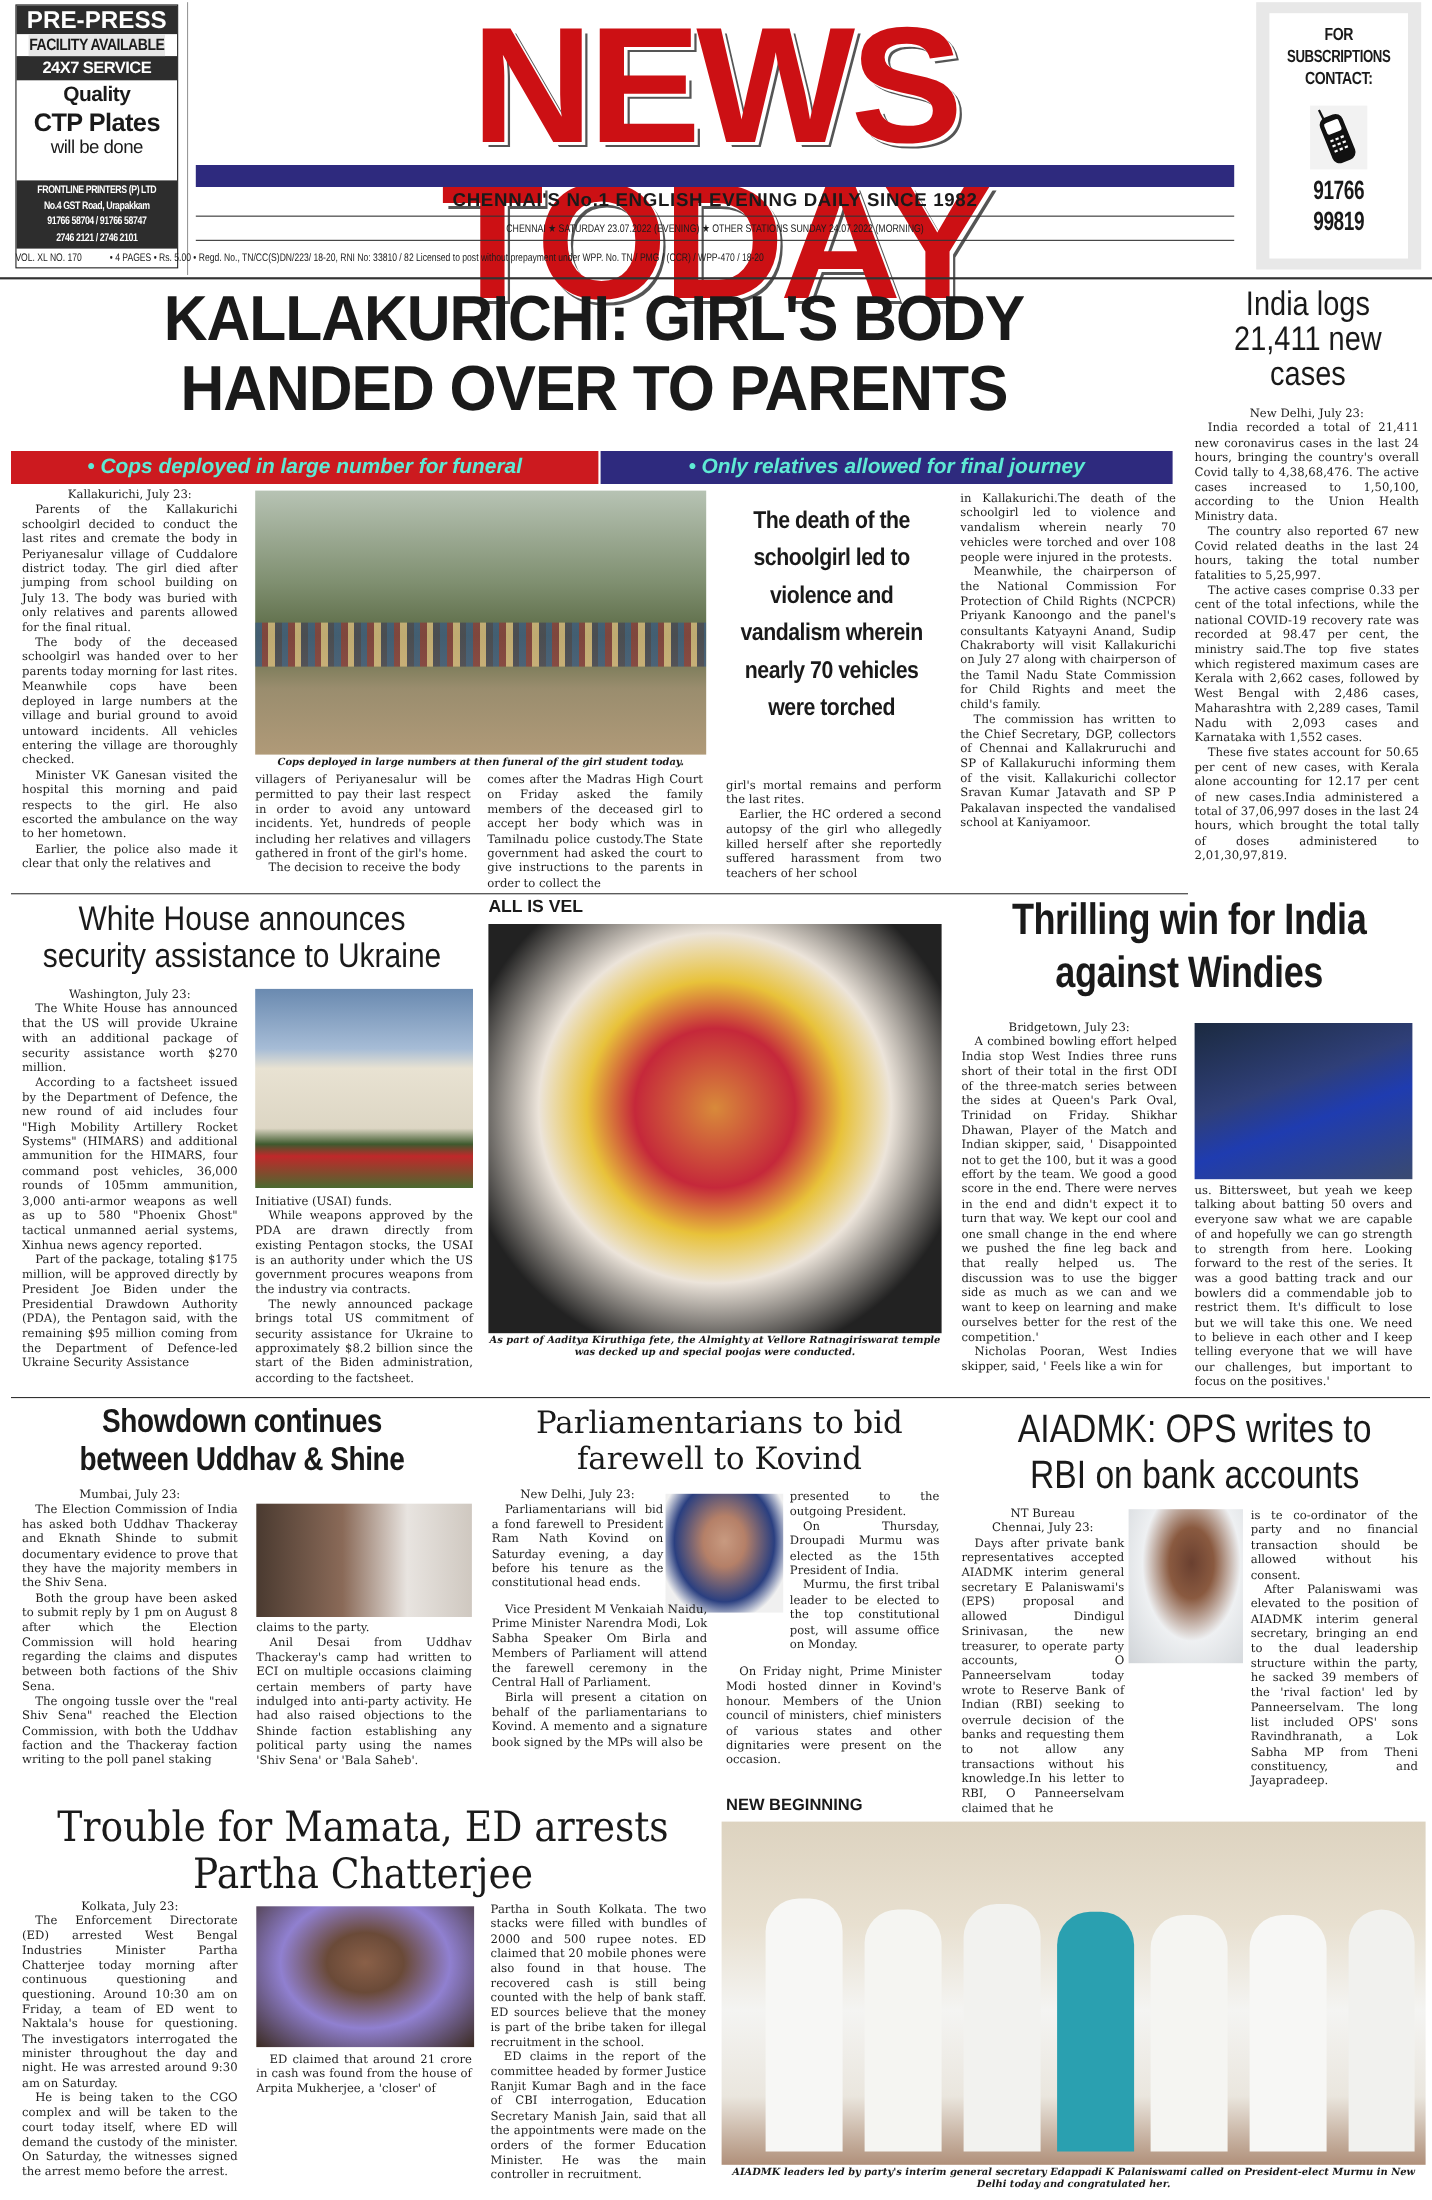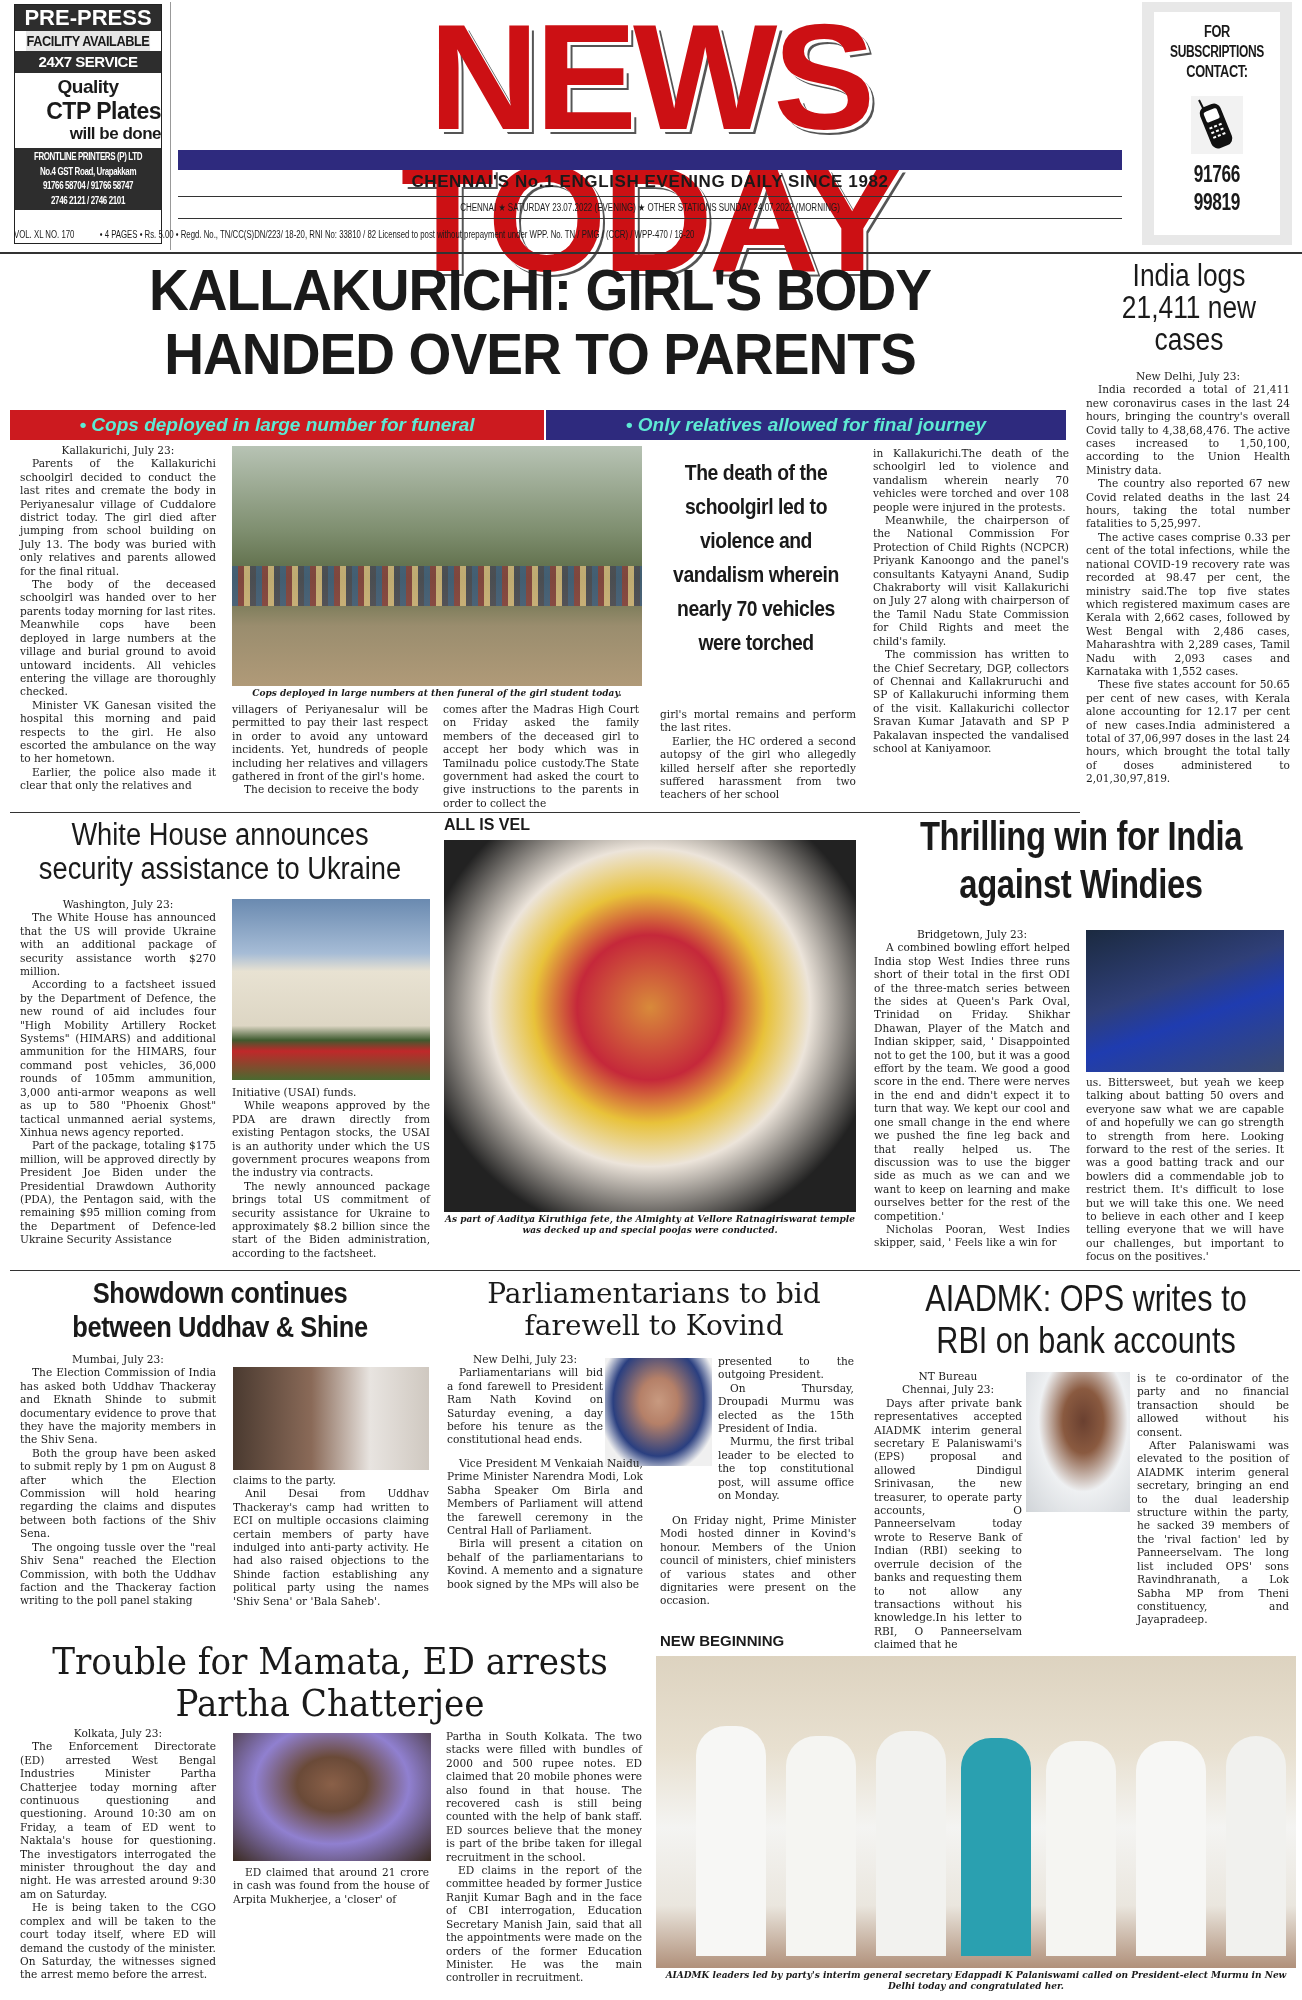--- a/index.html
+++ b/index.html
@@ -32,22 +32,22 @@
 .h2{font-family:"Liberation Sans",sans-serif;text-align:center;color:#1a1a1a}
 </style>
 </head>
 <body>
 
 <div class="abs ad">
   <div class="blk sans" style="font-size:22px;font-weight:bold;line-height:26px">PRE-PRESS</div>
   <div class="cond" style="background:#e6e6e6;text-align:center;font-weight:bold;font-size:15px;line-height:20px;transform:scaleX(0.85)">FACILITY AVAILABLE</div>
   <div class="blk cond" style="font-weight:bold;font-size:15px;line-height:22px">24X7 SERVICE</div>
   <div class="cond" style="text-align:center;font-weight:bold;font-size:19px;line-height:22px;margin-top:3px">Quality</div>
-  <div class="cond" style="text-align:right;font-weight:bold;font-size:23px;line-height:26px">CTP Plates</div>
-  <div class="cond" style="text-align:right;font-weight:bold;font-size:17px;line-height:20px;margin-bottom:4px">will be done</div>
+  <div class="cond" style="text-align:center;font-weight:bold;font-size:23px;line-height:26px">CTP Plates</div>
+  <div class="cond" style="text-align:center;font-weight:normal;font-size:17px;line-height:20px;margin-bottom:20px">will be done</div>
   <div class="blk cond" style="font-size:10px;font-weight:bold;line-height:14.5px;padding:2px 0;transform:none">
     <div style="transform:scaleX(0.8)">FRONTLINE PRINTERS (P) LTD</div>
     <div style="transform:scaleX(0.8)">No.4 GST Road, Urapakkam</div>
     <div style="transform:scaleX(0.8)">91766 58704 / 91766 58747</div>
     <div style="transform:scaleX(0.8)">2746 2121 / 2746 2101</div>
   </div>
 </div>
 <div class="abs" style="left:170px;top:2px;width:1px;height:248px;background:#999"></div>
 
 <div class="abs mast">

